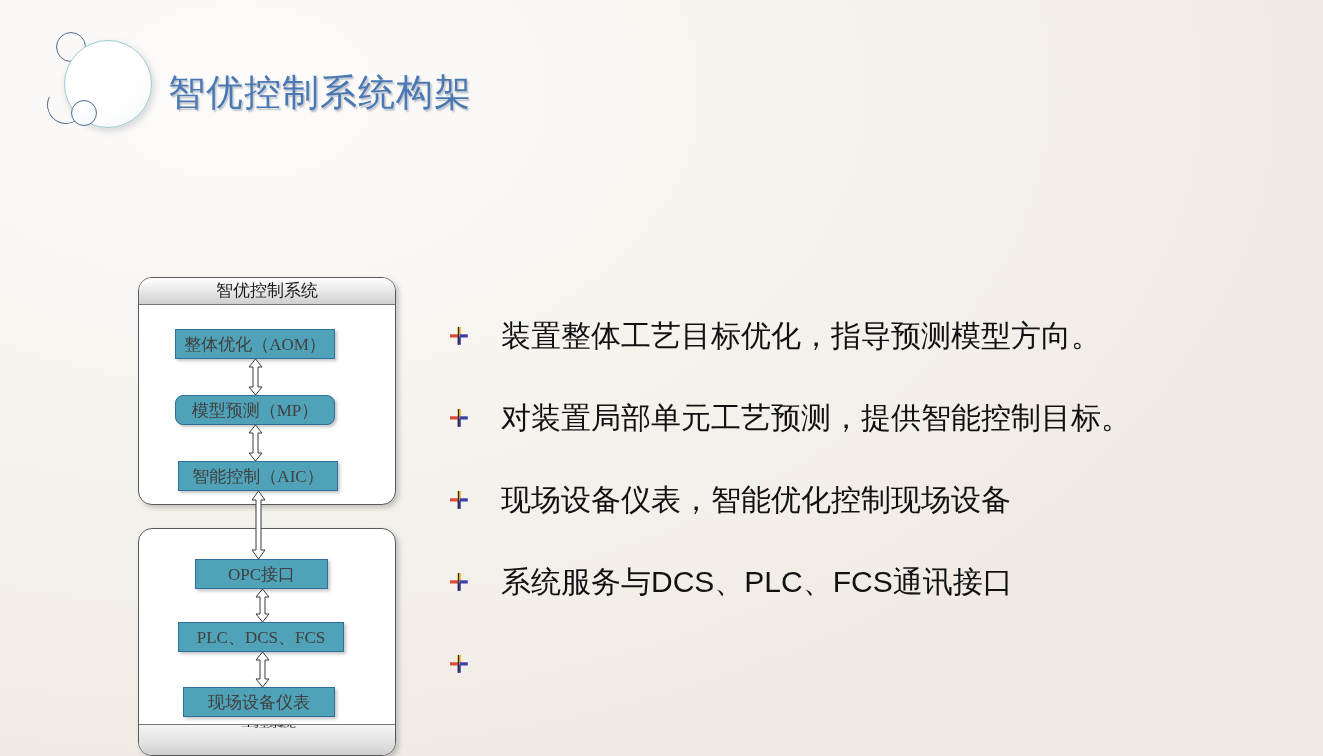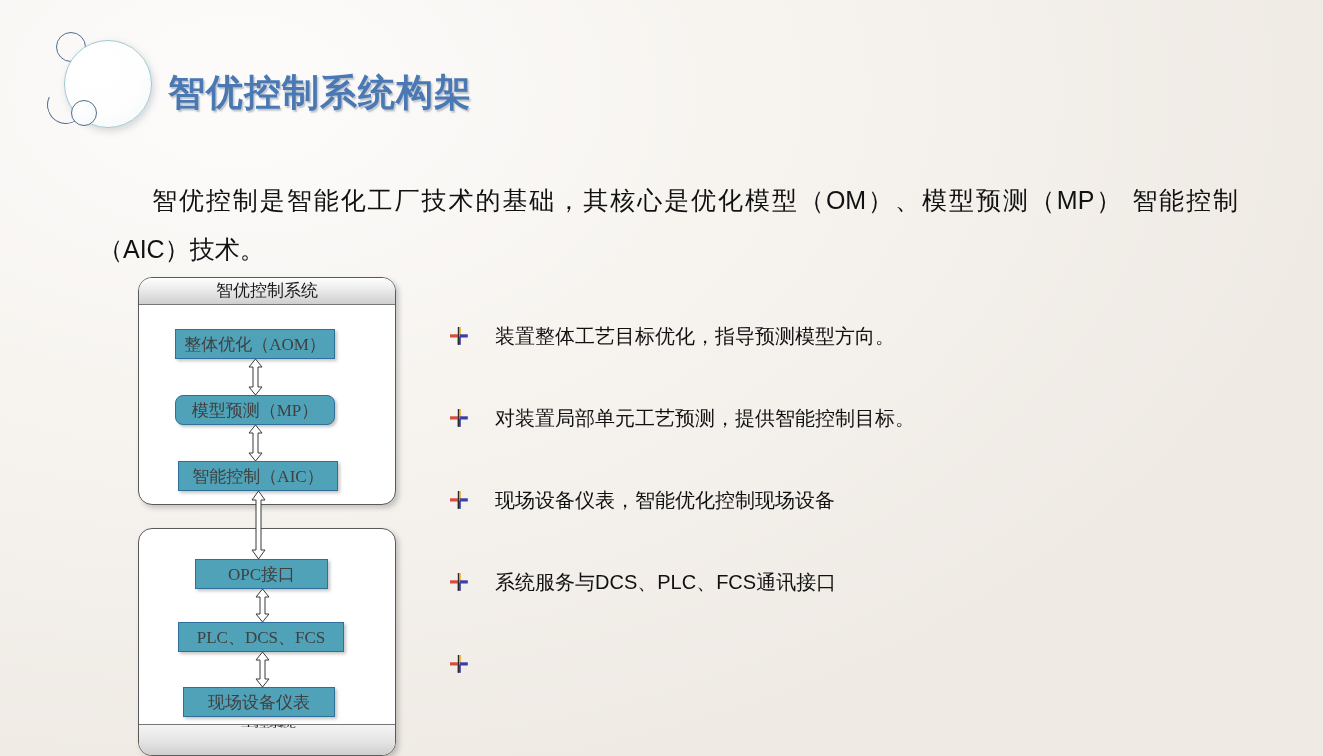--- a/index.html
+++ b/index.html
@@ -60,21 +60,21 @@
     border-right-color: transparent;
     border-top-color: transparent;
     transform: rotate(-20deg);
   }
 
   #page-title {
     position: absolute;
     left: 168px;
     top: 68px;
     font-size: 37px;
-    font-weight: bold;
+    font-weight: normal;
     letter-spacing: 1px;
     color: #4a78b3;
     text-shadow: 1.5px 2px 1.5px rgba(140,150,165,0.55);
     white-space: nowrap;
   }
 
   
   #intro {
     position: absolute;
     left: 98px;
@@ -187,43 +187,42 @@
   }
   .bullet-mark {
     position: absolute;
     left: 6px;
     top: 14px;
     width: 20px;
     height: 20px;
   }
   .bullet-text {
     position: absolute;
-    left: 52px;
+    left: 58px;
     top: 2px;
-    font-size: 20px;
+    font-size: 30px;
     line-height: 44px;
     color: #111111;
     white-space: nowrap;
   }
 </style>
 </head>
 <body>
 
 <div id="slide">
 
   <div id="title-decor">
     <div class="arc-bl"></div>
     <div class="circ-small circ-tl"></div>
     <div class="circ-main"></div>
     <div class="circ-small circ-bl"></div>
   </div>
 
   <div id="page-title">智优控制系统构架</div>
 
-  <div id="intro"><span class="indent"></span><span>智优控制是智能化工厂技术的基础，其核心是优化模型（OM）、模型预测（MP） 智能控制（AIC）技术。</span></div>
 
   <div id="diagram">
 
     <div class="group-box" id="group-top">
       <div class="group-header">智优控制系统</div>
     </div>
 
     <div class="group-box" id="group-bottom">
       <div class="group-footer"><span>工控系统</span></div>
     </div>

